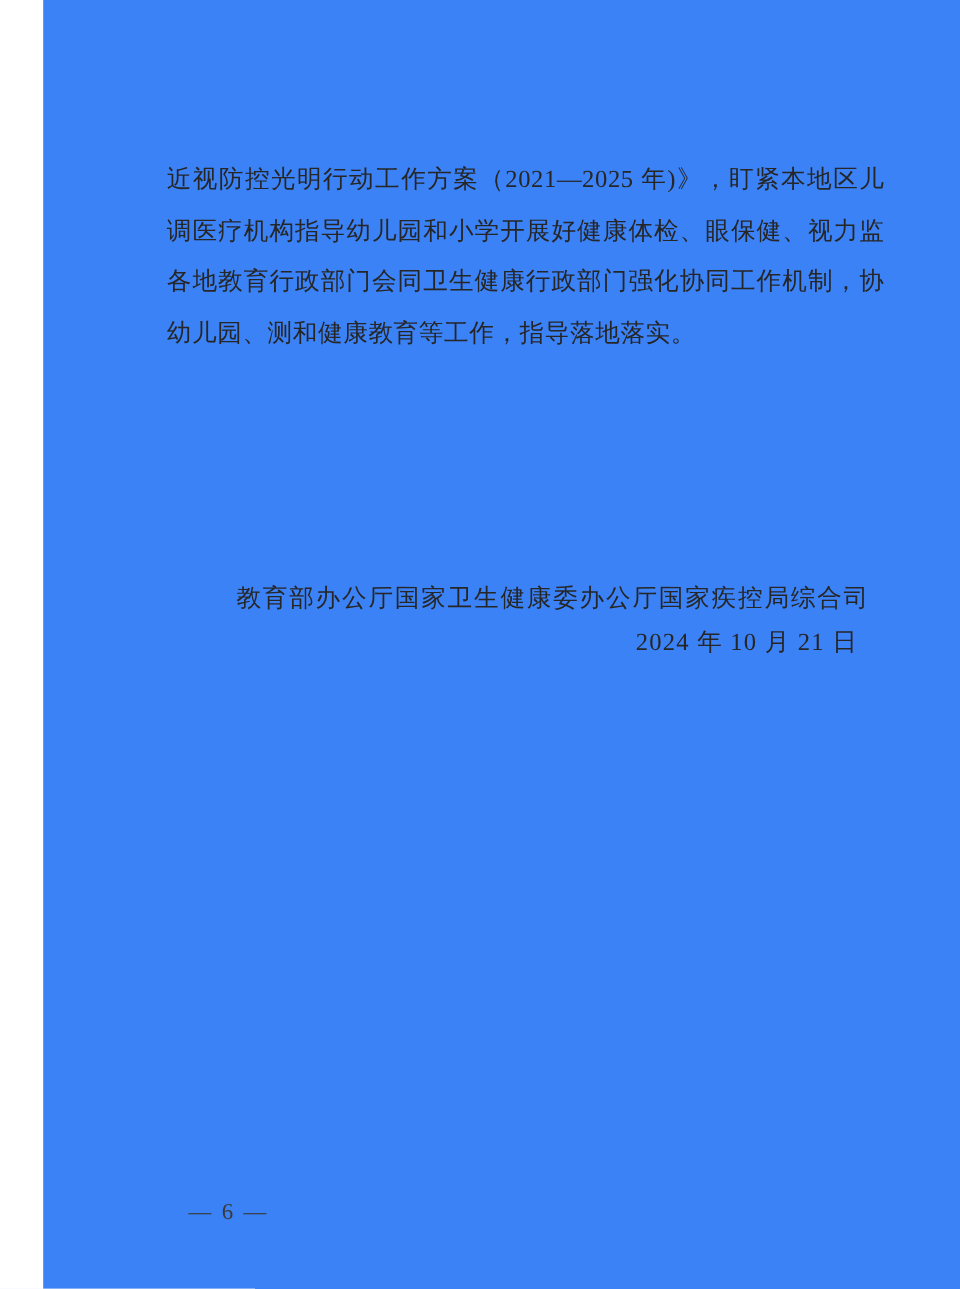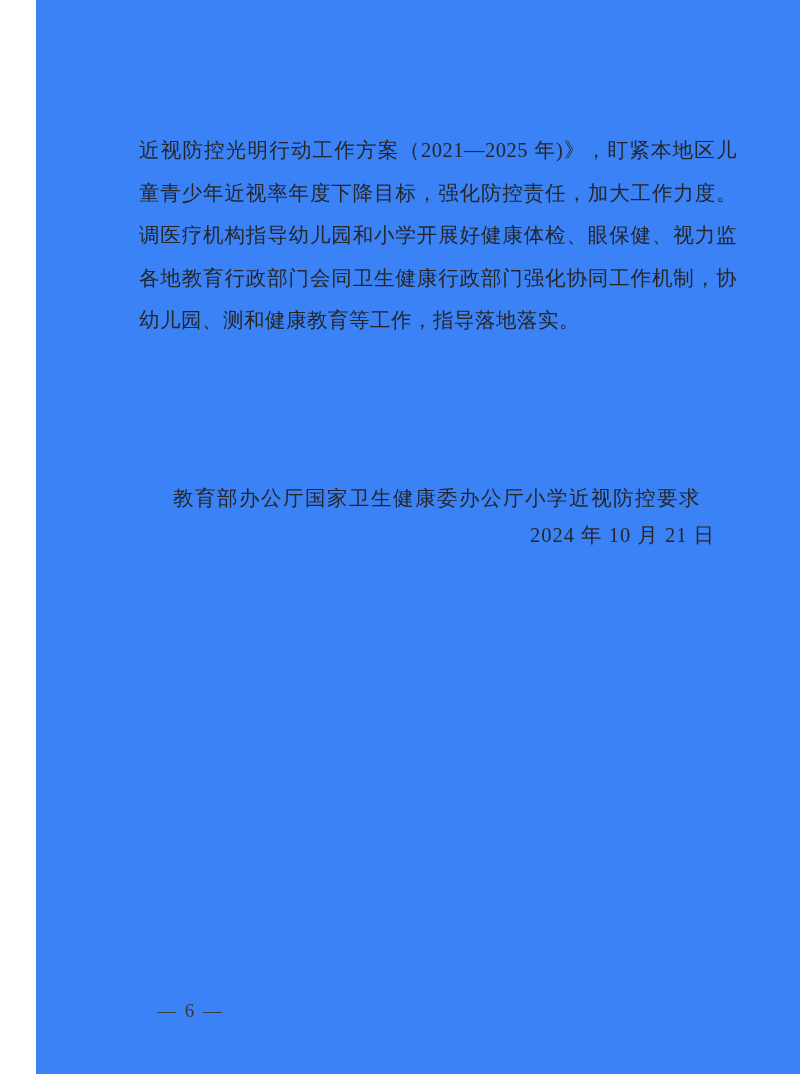--- a/index.html
+++ b/index.html
@@ -34,21 +34,21 @@
     text-align: justify;
     text-align-last: justify;
     white-space: normal;
   }
   .signature-row {
     position: absolute;
     left: 137px;
     top: 484px;
     width: 552px;
     display: flex;
-    justify-content: flex-start;
+    justify-content: flex-end;
     font-size: 20.5px;
     letter-spacing: 1.5px;
     white-space: nowrap;
   }
   .date-line {
     position: absolute;
     top: 521px;
     right: 121px;
     font-size: 20.5px;
     letter-spacing: 1px;
@@ -64,29 +64,28 @@
     white-space: pre;
   }
 </style>
 </head>
 <body>
 
 <div class="page">
 
   <div class="body-text">
     <div class="line fill">近视防控光明行动工作方案（2021—2025 年)》，盯紧本地区儿</div>
-    <div class="line fill">童青少年近视率年度下降目标，强化防控责任，加大工作力度。</div>
     <div class="line fill">调医疗机构指导幼儿园和小学开展好健康体检、眼保健、视力监</div>
     <div class="line fill">各地教育行政部门会同卫生健康行政部门强化协同工作机制，协</div>
     <div class="line">幼儿园、测和健康教育等工作，指导落地落实。</div>
   </div>
 
   <div class="signature-row">
     <span>教育部办公厅</span>
     <span>国家卫生健康委办公厅</span>
-    <span>小学近视防控要求</span>
+    <span>国家疾控局综合司</span>
   </div>
 
   <div class="date-line">2024 年 10 月 21 日</div>
 
   <div class="page-number">— 6 —</div>
 
 </div>
 
 </body></html>

